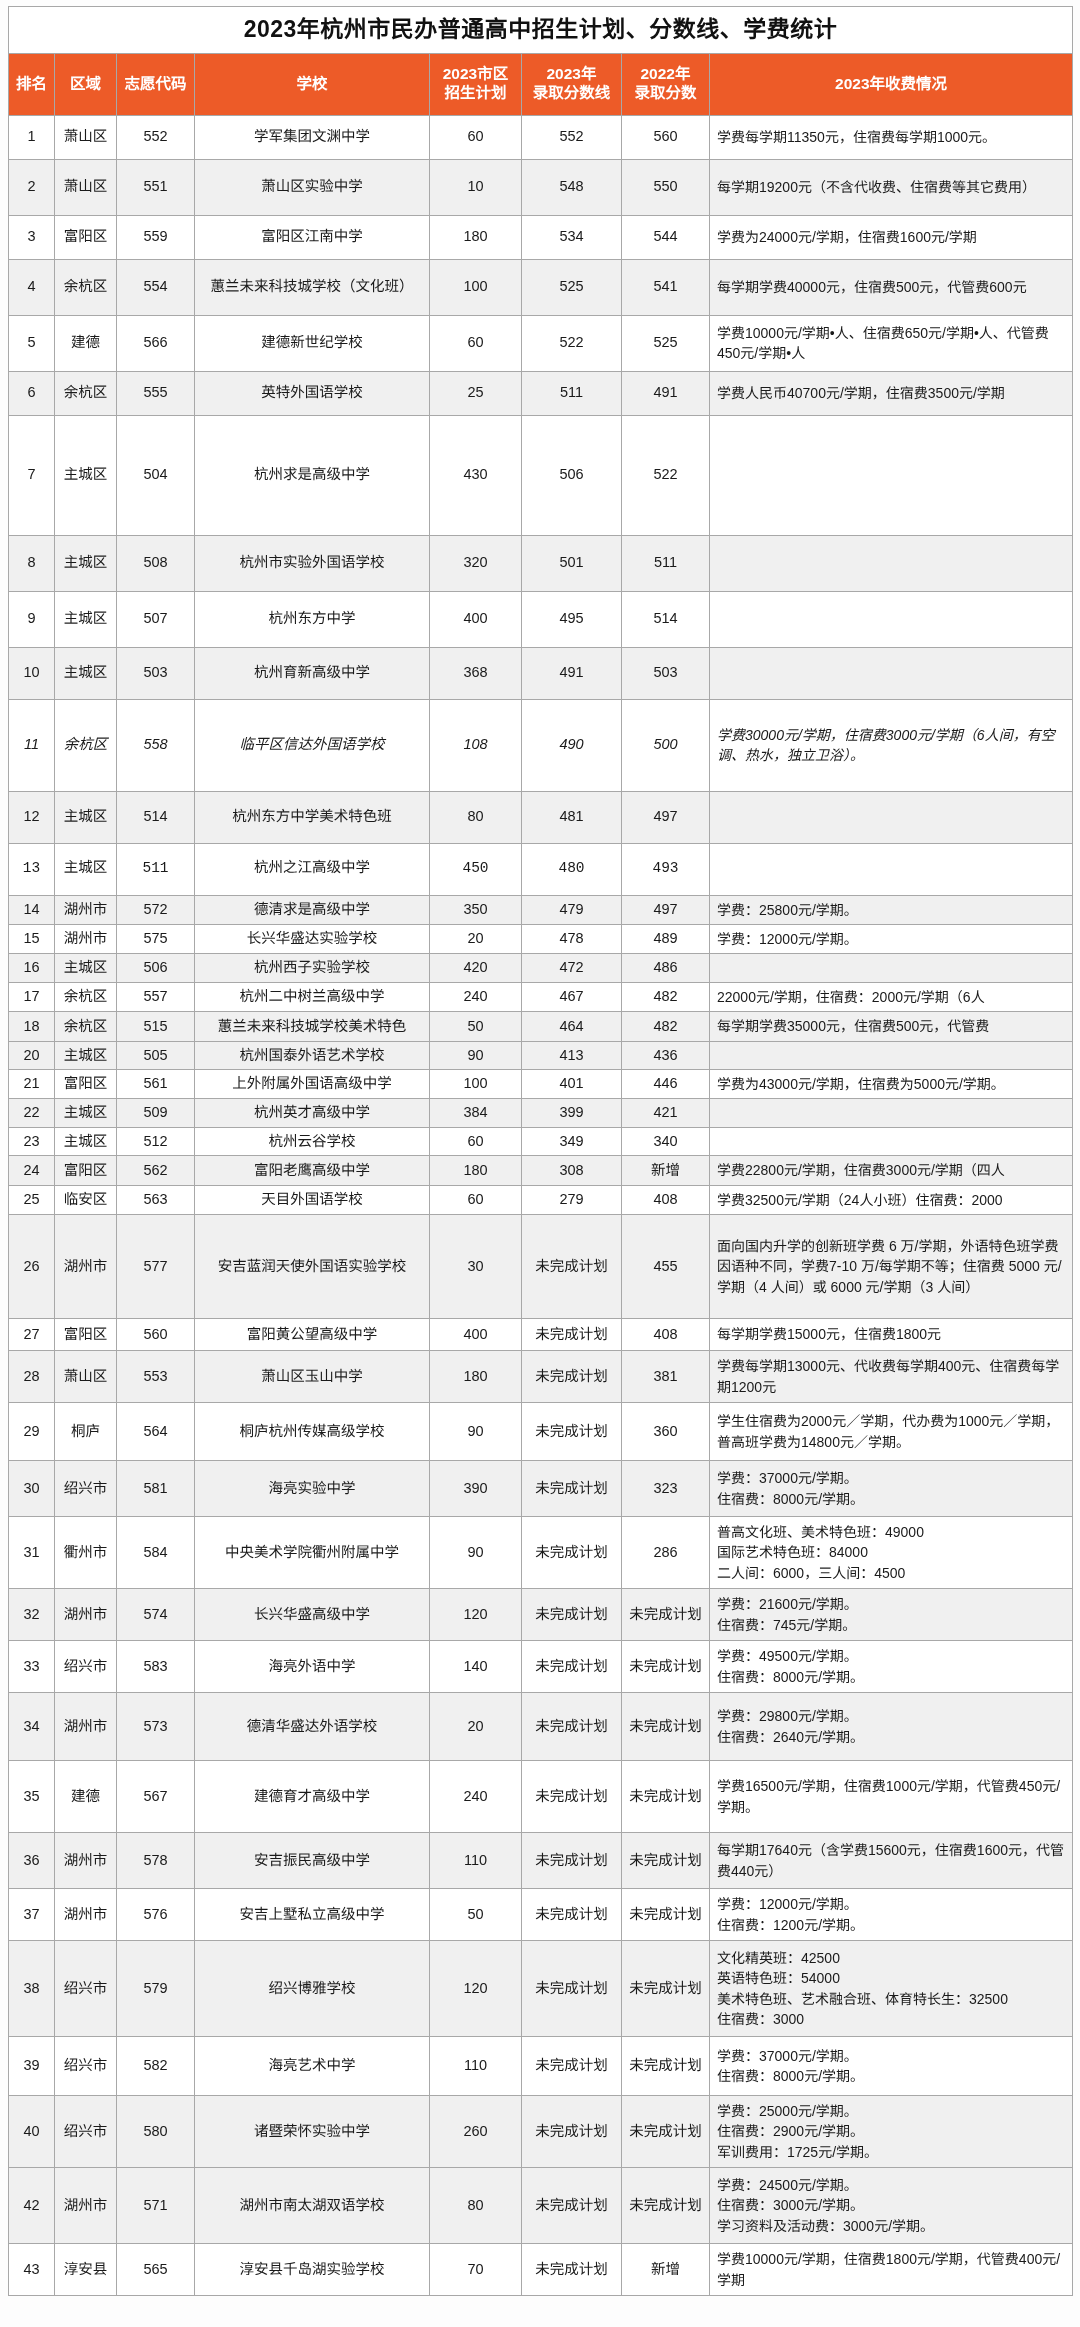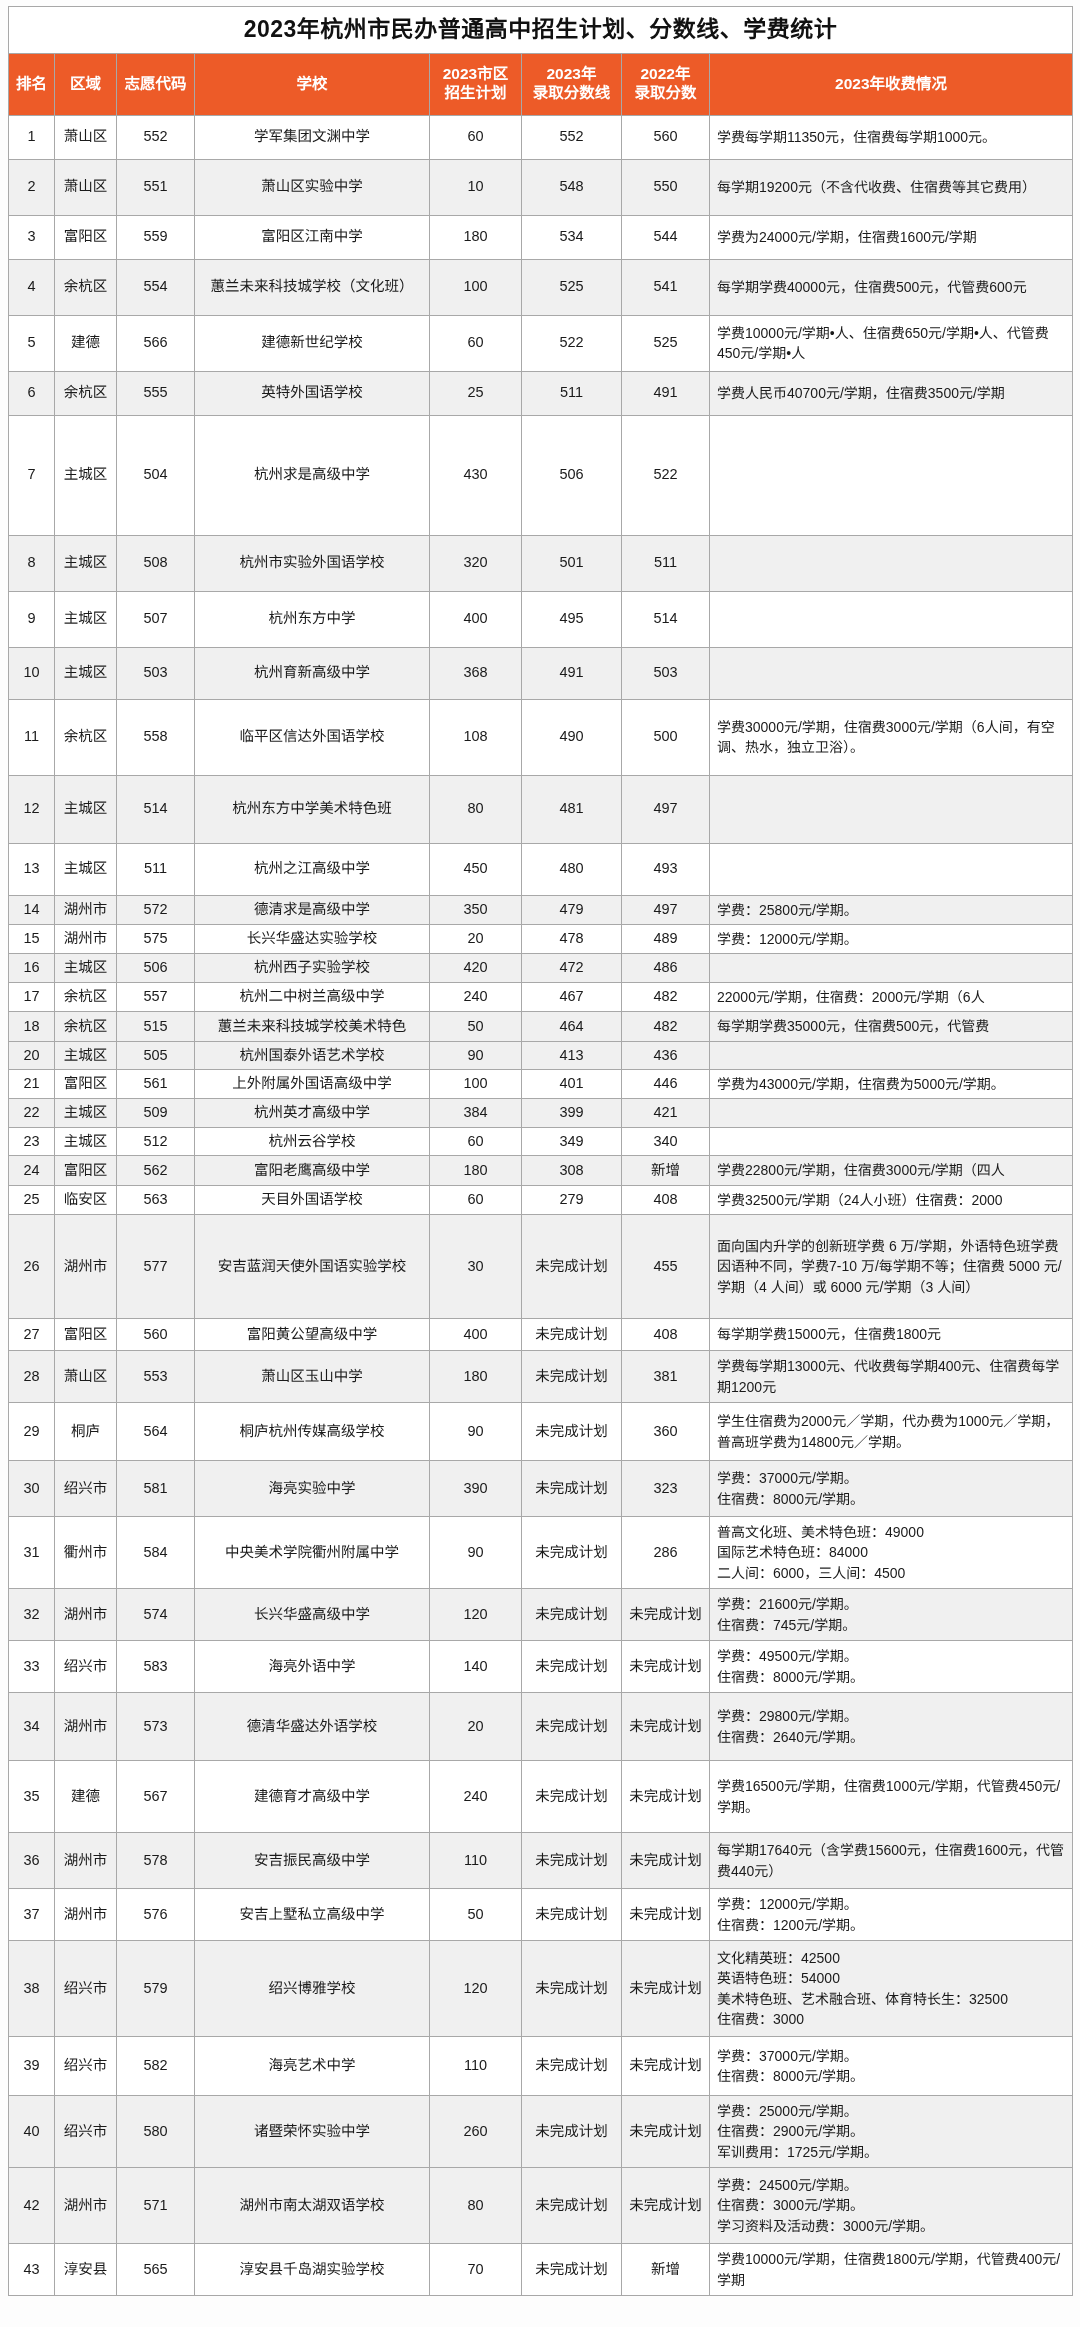--- a/index.html
+++ b/index.html
@@ -230,41 +230,41 @@
         <tr class="alt" style="height: 52px;">
           <td>10</td>
           <td>主城区</td>
           <td>503</td>
           <td>杭州育新高级中学</td>
           <td>368</td>
           <td>491</td>
           <td>503</td>
           <td class="fee"></td>
         </tr>
-        <tr class="norm" style="height: 76px;">
+        <tr class="norm" style="height: 92px; font-style: italic;">
           <td>11</td>
           <td>余杭区</td>
           <td>558</td>
           <td>临平区信达外国语学校</td>
           <td>108</td>
           <td>490</td>
           <td>500</td>
           <td class="fee">学费30000元/学期，住宿费3000元/学期（6人间，有空调、热水，独立卫浴）。</td>
         </tr>
-        <tr class="alt" style="height: 68px;">
+        <tr class="alt" style="height: 52px;">
           <td>12</td>
           <td>主城区</td>
           <td>514</td>
           <td>杭州东方中学美术特色班</td>
           <td>80</td>
           <td>481</td>
           <td>497</td>
           <td class="fee"></td>
         </tr>
-        <tr class="norm" style="height: 52px;">
+        <tr class="norm" style="height: 52px; font-family: Liberation Mono, monospace;">
           <td>13</td>
           <td>主城区</td>
           <td>511</td>
           <td>杭州之江高级中学</td>
           <td>450</td>
           <td>480</td>
           <td>493</td>
           <td class="fee"></td>
         </tr>
         <tr class="alt" style="height: 26px;">

